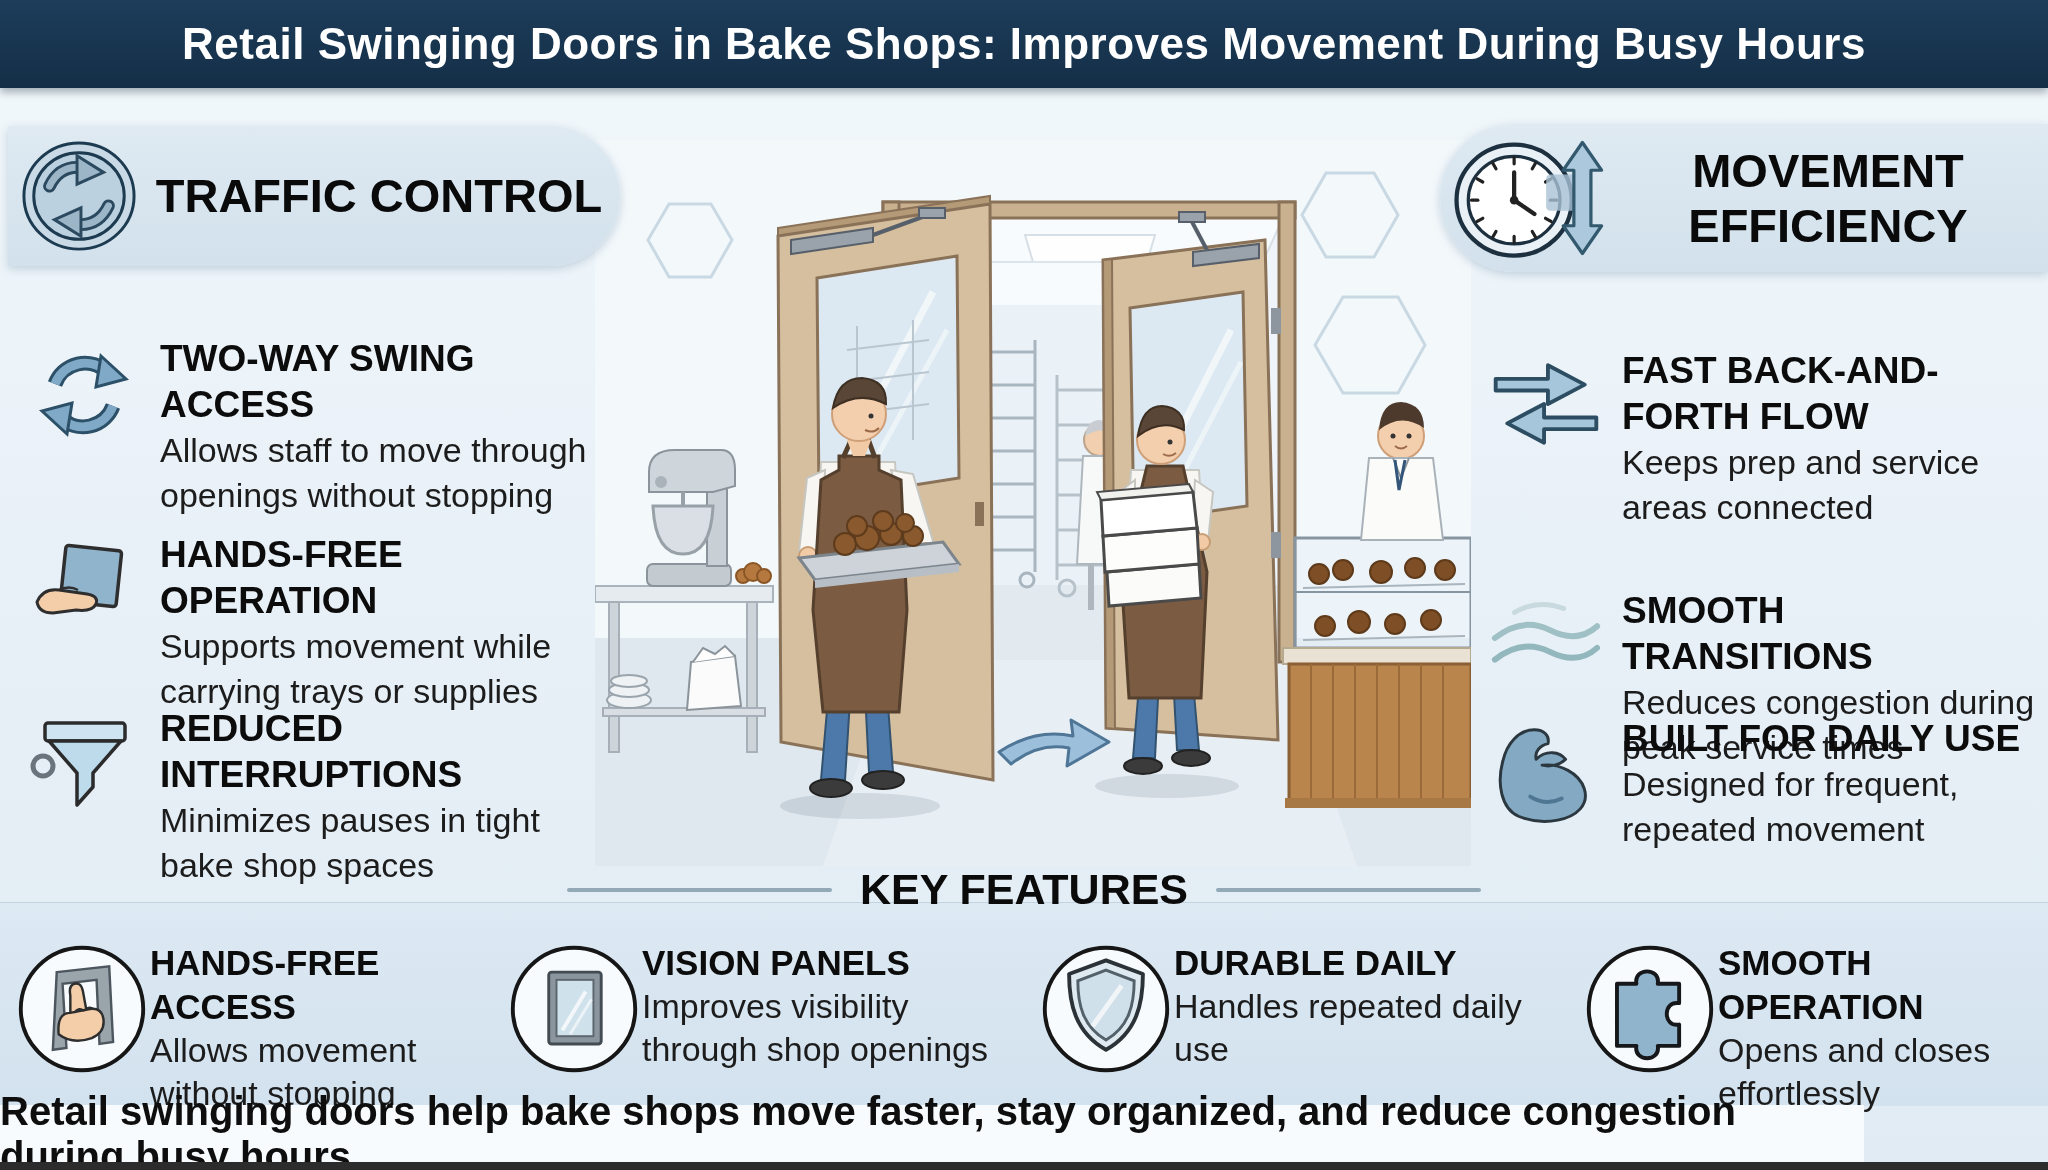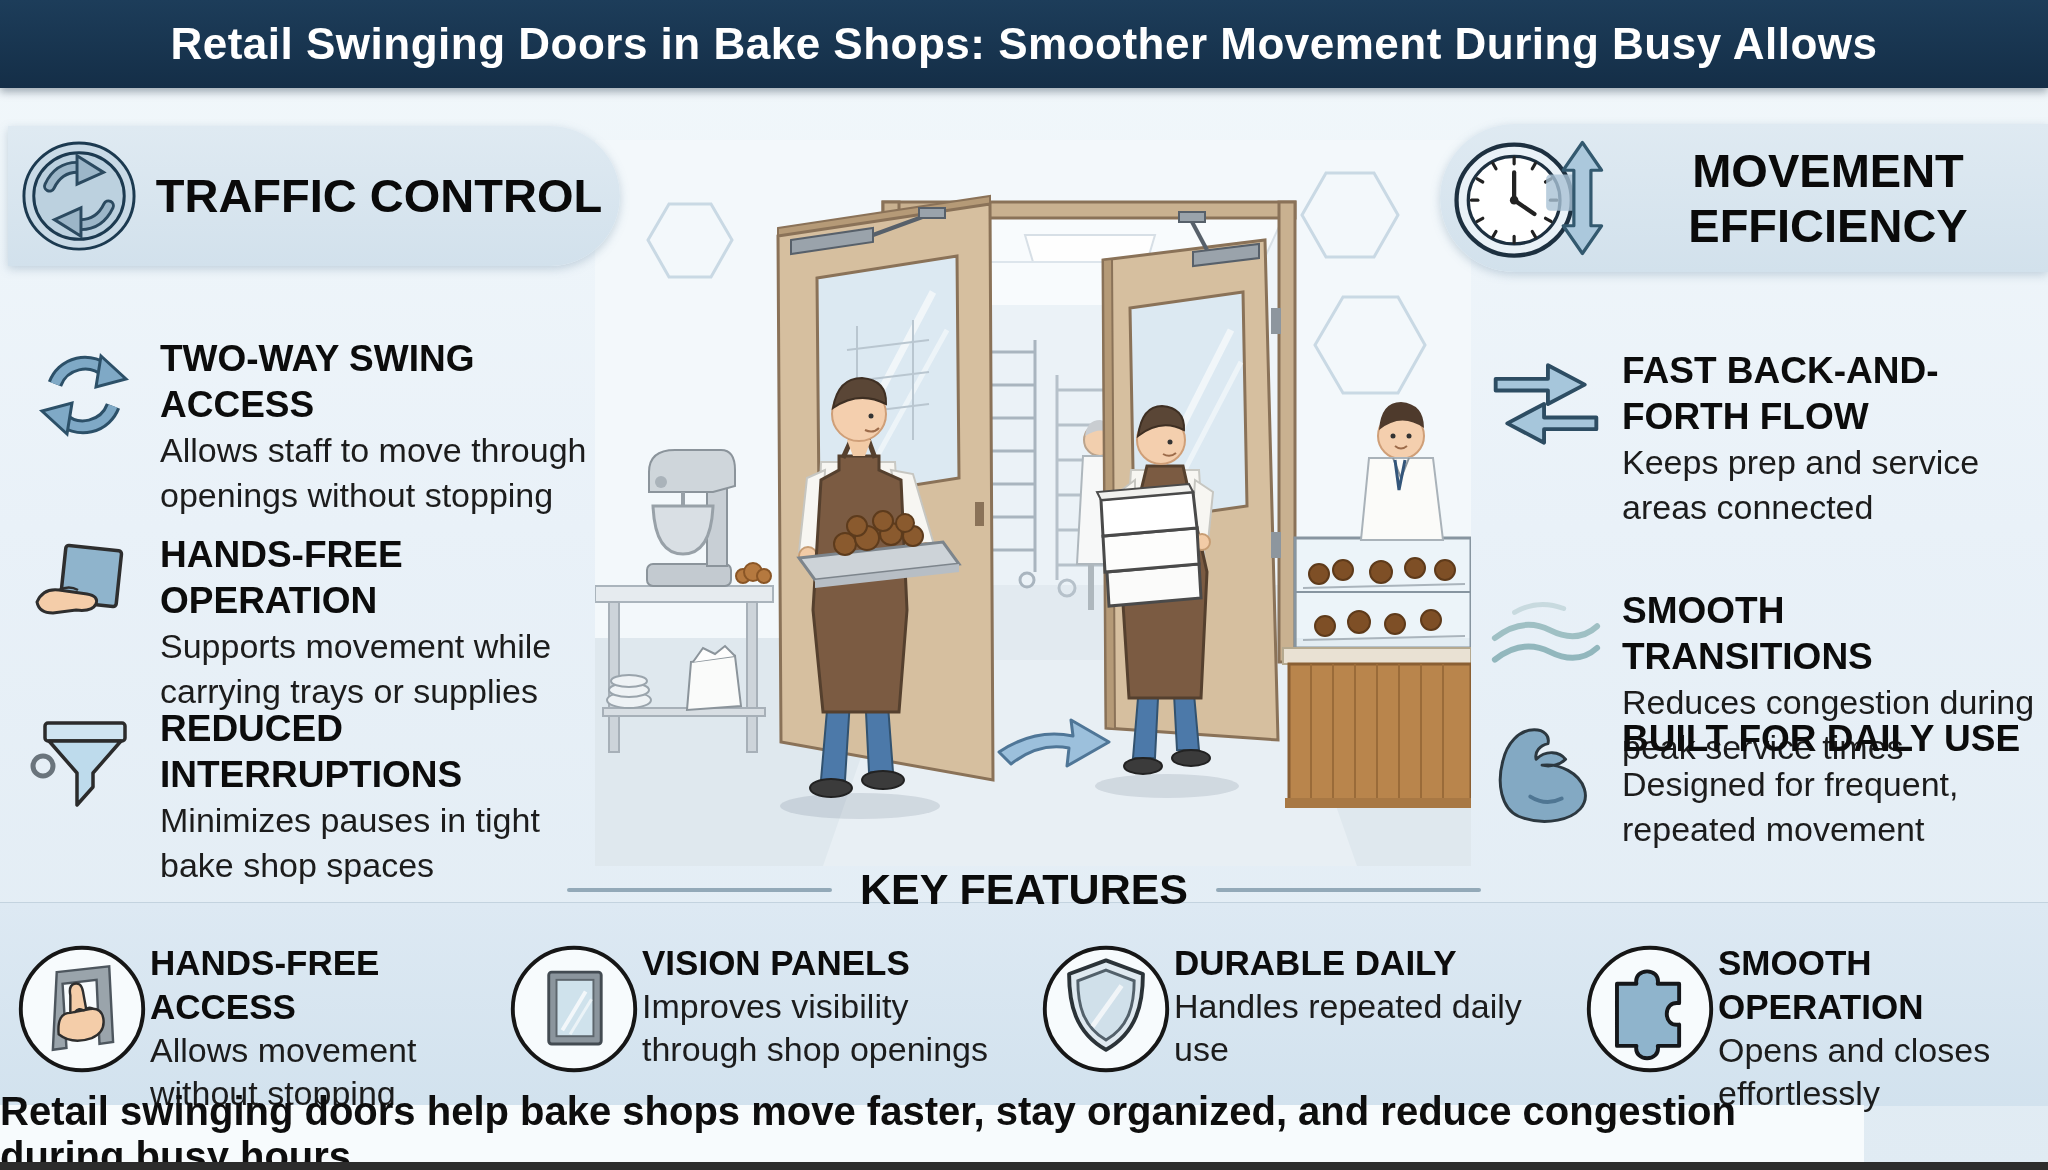--- a/index.html
+++ b/index.html
@@ -54,21 +54,21 @@
         background:#f7fbfd;display:flex;align-items:center;justify-content:center;
         font-size:40px;font-weight:bold;color:#0e0e0e;z-index:5;}
   .strip{position:absolute;left:0;bottom:0;width:2048px;height:8px;background:#2c2c2c;z-index:6;}
 </style>
 </head>
 <body>
 
 <div class="page">
 
   <div class="titlebar">
-    <span>Retail Swinging Doors in Bake Shops: Smoother Movement During Busy Allows</span>
+    <span>Retail Swinging Doors in Bake Shops: Improves Movement During Busy Hours</span>
   </div>
 
   <div class="pill pill-left">
     <span class="ic">
       <svg width="118" height="118" viewBox="0 0 120 120">
         <ellipse cx="60" cy="60" rx="56" ry="54" fill="#c9dae6" stroke="#1c3a50" stroke-width="3"></ellipse>
         <ellipse cx="60" cy="60" rx="46" ry="44" fill="#bcd1df" stroke="#1c3a50" stroke-width="3"></ellipse>
         <path d="M30,50 Q40,29 62,31" fill="none" stroke="#2b4a60" stroke-width="13" stroke-linecap="round"></path>
         <path d="M30,50 Q40,29 62,31" fill="none" stroke="#9cb6c8" stroke-width="7" stroke-linecap="round"></path>
         <polygon points="58,19 85,36 58,48" fill="#9cb6c8" stroke="#2b4a60" stroke-width="3"></polygon>

